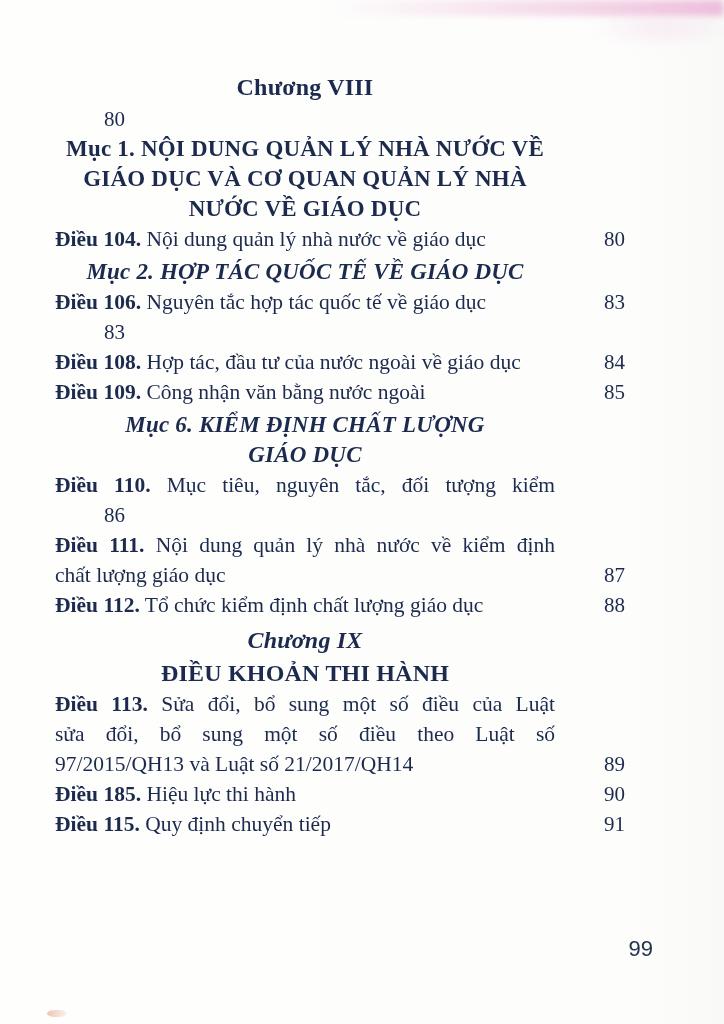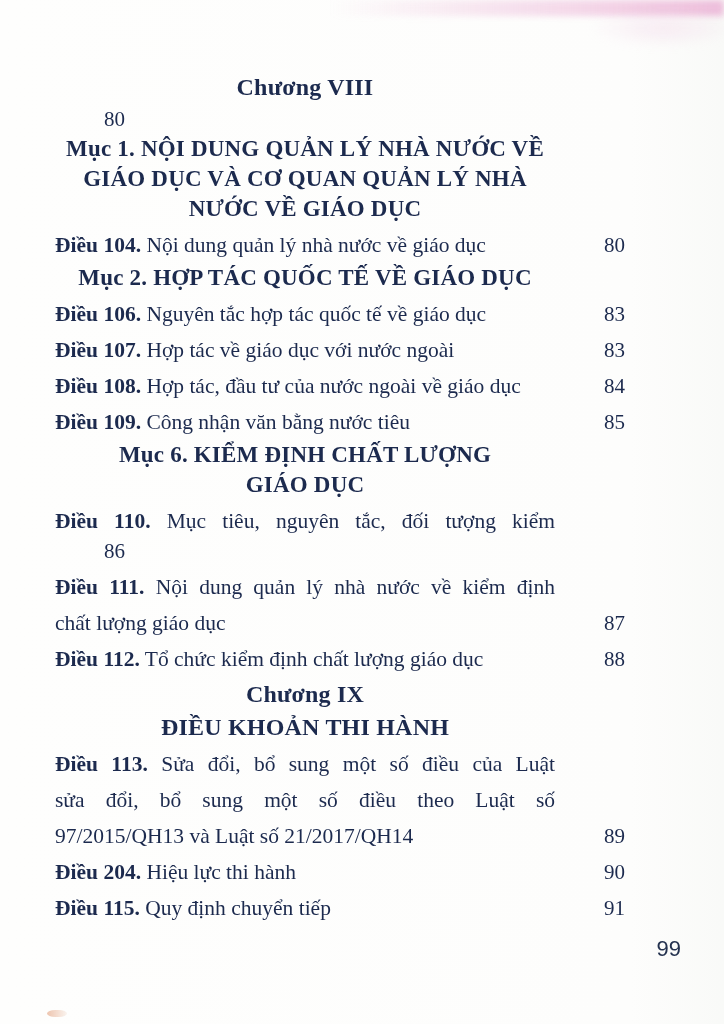--- a/index.html
+++ b/index.html
@@ -44,26 +44,26 @@
   .row { display: flex; align-items: baseline; }
   .entry { width: 500px; }
   .pagenum {
     width: 70px; text-align: right;
     font-size: 21px; line-height: 30px; font-family: Liberation Serif, serif;
   }
   .center { text-align: center; font-weight: bold; }
   .chapter   { font-size: 24px; line-height: 34px; letter-spacing: 0.2px; }
   .title     { font-size: 24px; line-height: 32px; letter-spacing: 0.2px; }
   .sectline  { font-size: 23px; line-height: 30px; letter-spacing: 0.2px; }
-  .artline   { font-size: 21.5px; line-height: 30px; margin-top: 6px; }
+  .artline   { font-size: 21.5px; line-height: 30px; }
   .jline     { text-align: justify; text-align-last: justify; }
   .b { font-weight: bold; }
-  .gap { margin-top: 3px; }
+  .gap { margin-top: 3px; font-style: italic; }
   .folio {
-    position: absolute; top: 936px; right: 87px;
+    position: absolute; top: 936px; right: 115px;
     font-family: "Liberation Sans", "DejaVu Sans", sans-serif;
     font-size: 22px; color: #24324f; margin-left: 32px;
   }
 </style>
 </head>
 <body>
 
 <div class="sheet">
   <div class="tint-top"></div>
   <div class="tint-top-smudge"></div>
@@ -95,31 +95,30 @@
     <div class="gap">
       <div class="entry center sectline">Mục 2. HỢP TÁC QUỐC TẾ VỀ GIÁO DỤC</div>
     </div>
 
     <div class="row">
       <div class="entry artline"><span class="b">Điều 106.</span><span> Nguyên tắc hợp tác quốc tế về giáo dục</span></div>
       <div class="pagenum">83</div>
     </div>
 
     <div class="row">
-      <div class="entry artline"><span class="b">Điều 107.</span><span> Hợp tác về giáo dục với nước ngoài</span></div>
       <div class="pagenum">83</div>
     </div>
 
     <div class="row">
       <div class="entry artline"><span class="b">Điều 108.</span><span> Hợp tác, đầu tư của nước ngoài về giáo dục</span></div>
       <div class="pagenum">84</div>
     </div>
 
     <div class="row">
-      <div class="entry artline"><span class="b">Điều 109.</span><span> Công nhận văn bằng nước tiêu</span></div>
+      <div class="entry artline"><span class="b">Điều 109.</span><span> Công nhận văn bằng nước ngoài</span></div>
       <div class="pagenum">85</div>
     </div>
 
     <div class="gap">
       <div class="entry center sectline">Mục 6. KIỂM ĐỊNH CHẤT LƯỢNG</div>
       <div class="entry center sectline">GIÁO DỤC</div>
     </div>
 
     <div>
       <div class="entry artline jline"><span class="b">Điều 110.</span><span> Mục tiêu, nguyên tắc, đối tượng kiểm</span></div>
@@ -152,21 +151,21 @@
     <div>
       <div class="entry artline jline"><span class="b">Điều 113.</span><span> Sửa đổi, bổ sung một số điều của Luật</span></div>
       <div class="entry artline jline">sửa đổi, bổ sung một số điều theo Luật số</div>
       <div class="row">
         <div class="entry artline">97/2015/QH13 và Luật số 21/2017/QH14</div>
         <div class="pagenum">89</div>
       </div>
     </div>
 
     <div class="row">
-      <div class="entry artline"><span class="b">Điều 204.</span><span> Hiệu lực thi hành</span></div>
+      <div class="entry artline"><span class="b">Điều 185.</span><span> Hiệu lực thi hành</span></div>
       <div class="pagenum">90</div>
     </div>
 
     <div class="row">
       <div class="entry artline"><span class="b">Điều 115.</span><span> Quy định chuyển tiếp</span></div>
       <div class="pagenum">91</div>
     </div>
 
   </div>
 

